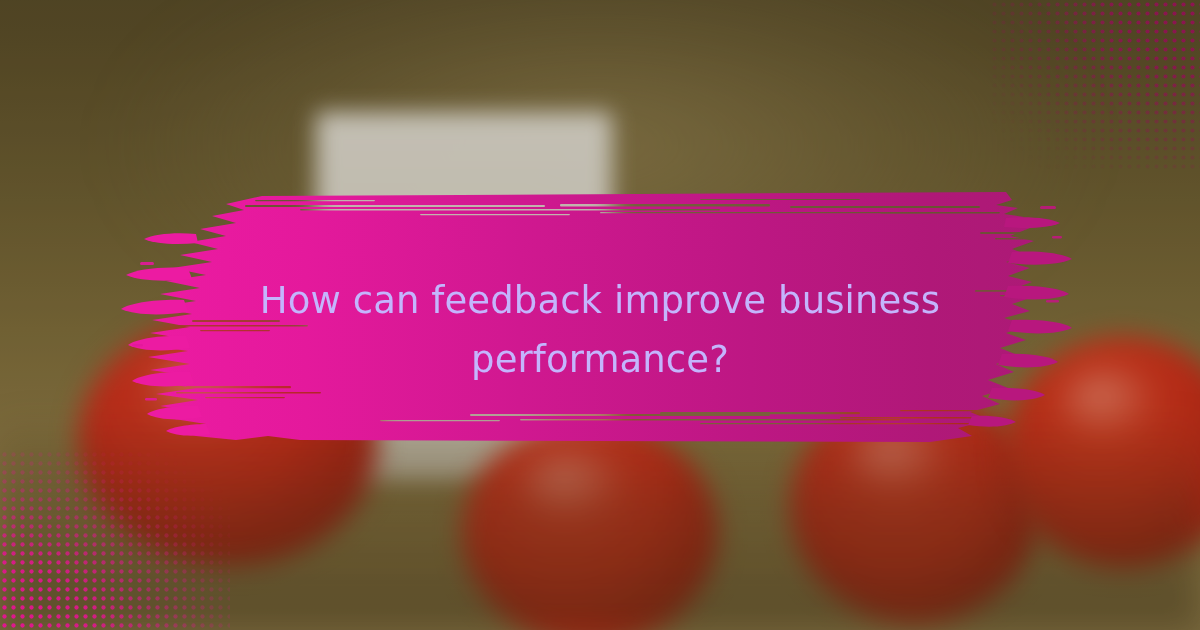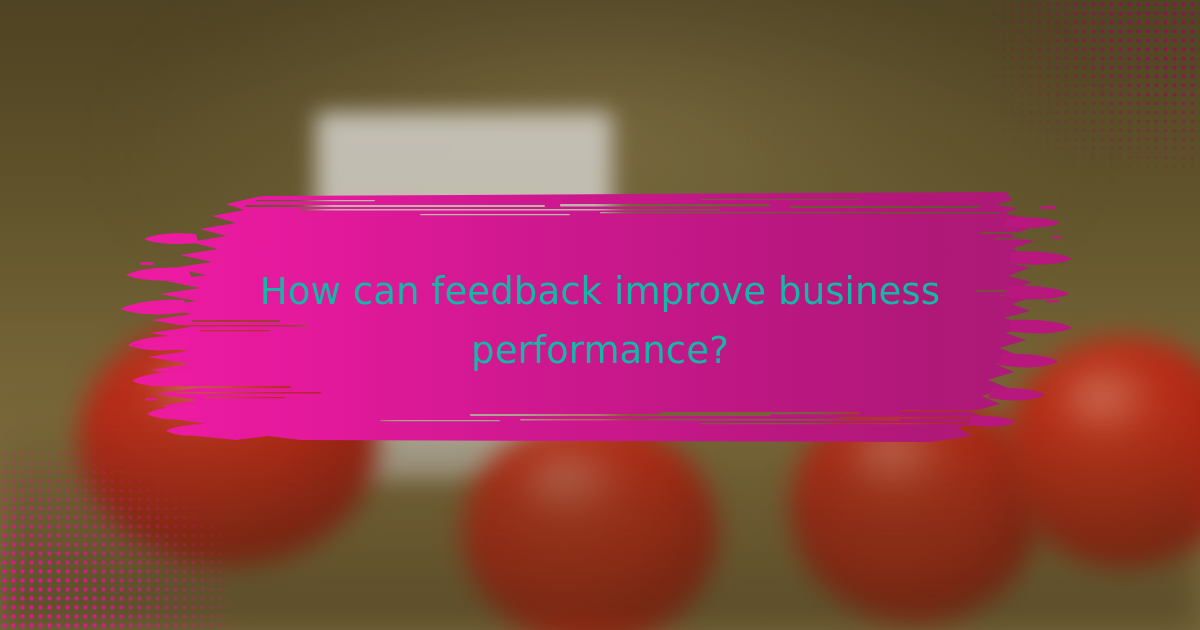--- a/index.html
+++ b/index.html
@@ -148,24 +148,24 @@
     top: 0;
     width: 1200px;
     height: 630px;
   }
   .brush-wrap svg { display: block; }
 
   
   .headline {
     position: absolute;
     left: 190px;
-    top: 262px;
+    top: 271px;
     width: 820px;
     text-align: center;
-    color: #14b8a6;
+    color: #c4b5fd;
     font-size: 37px;
     line-height: 59px;
     font-weight: 400;
     letter-spacing: 0.1px;
     white-space: pre-line;
     text-rendering: optimizeLegibility;
   }
 </style>
 </head>
 <body>

